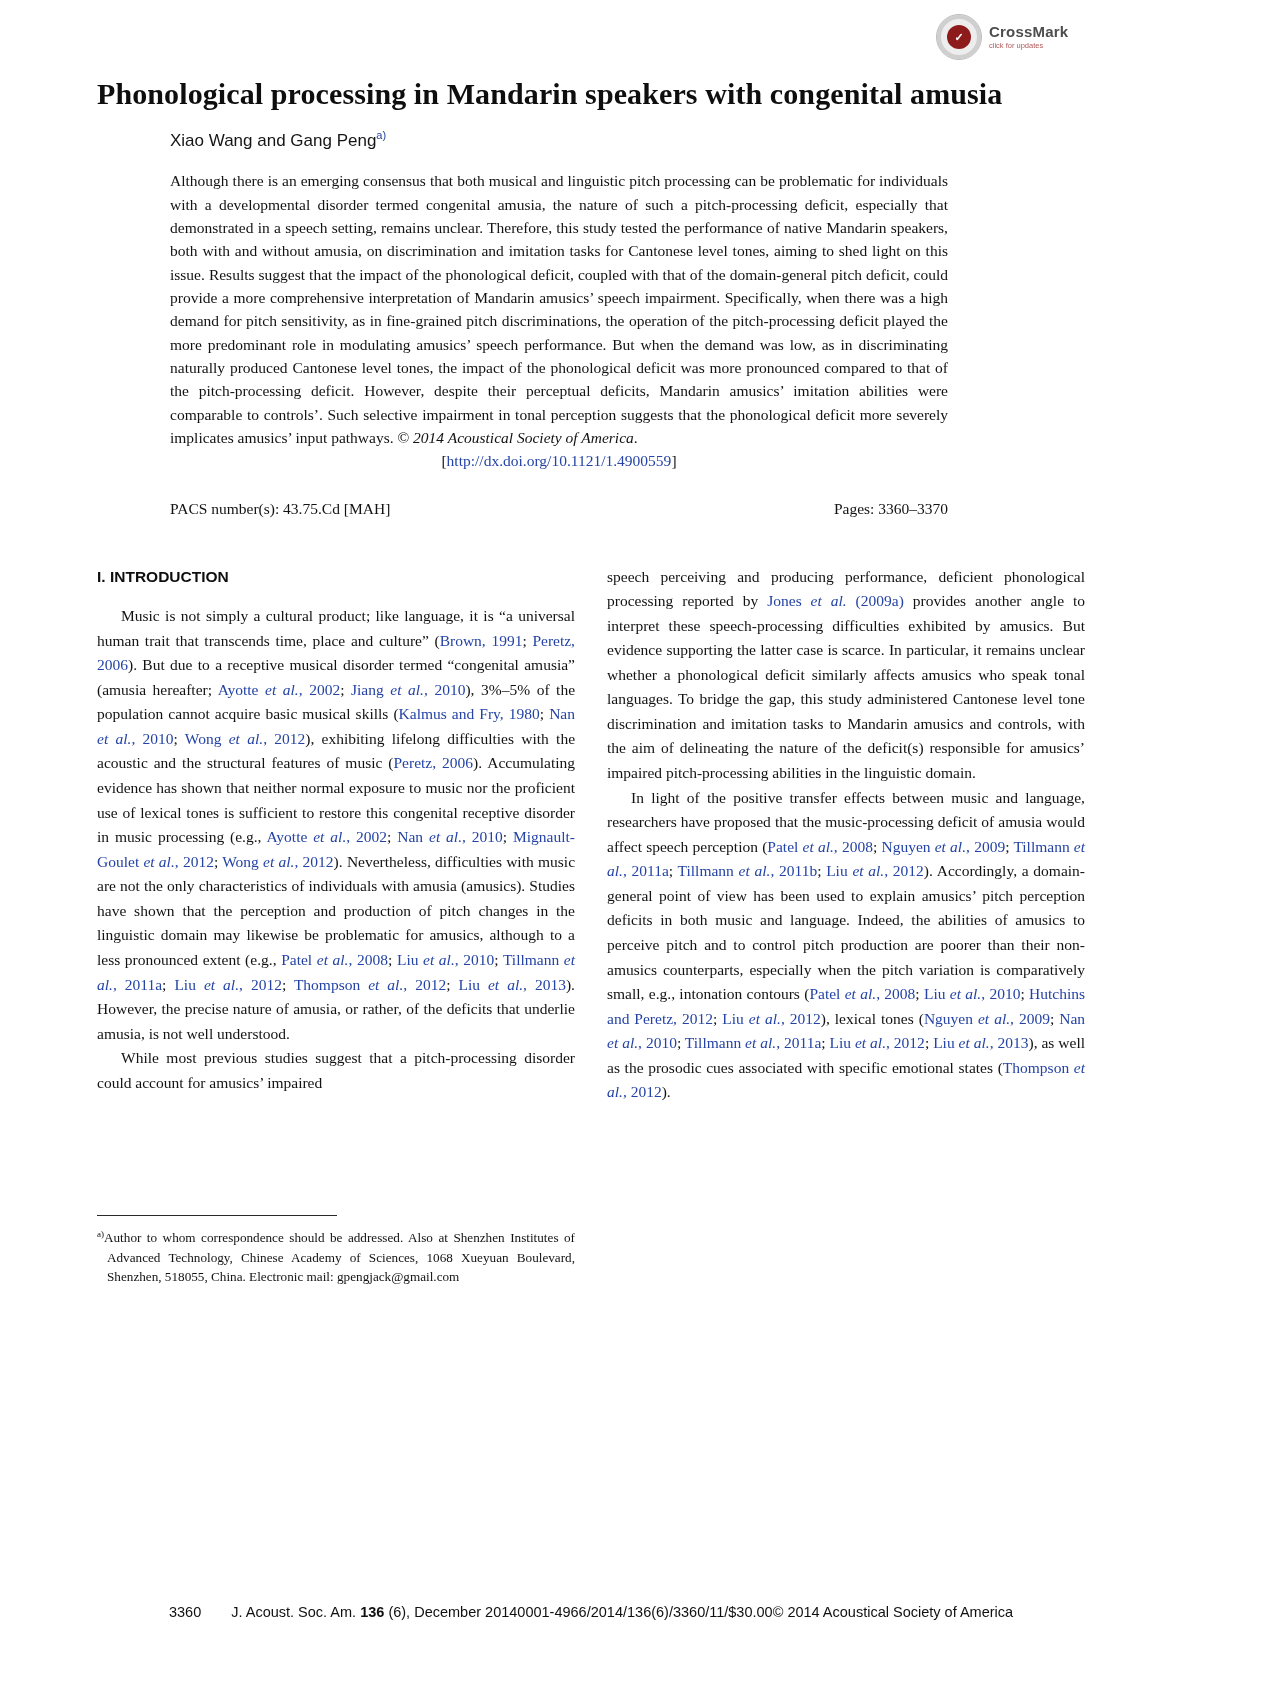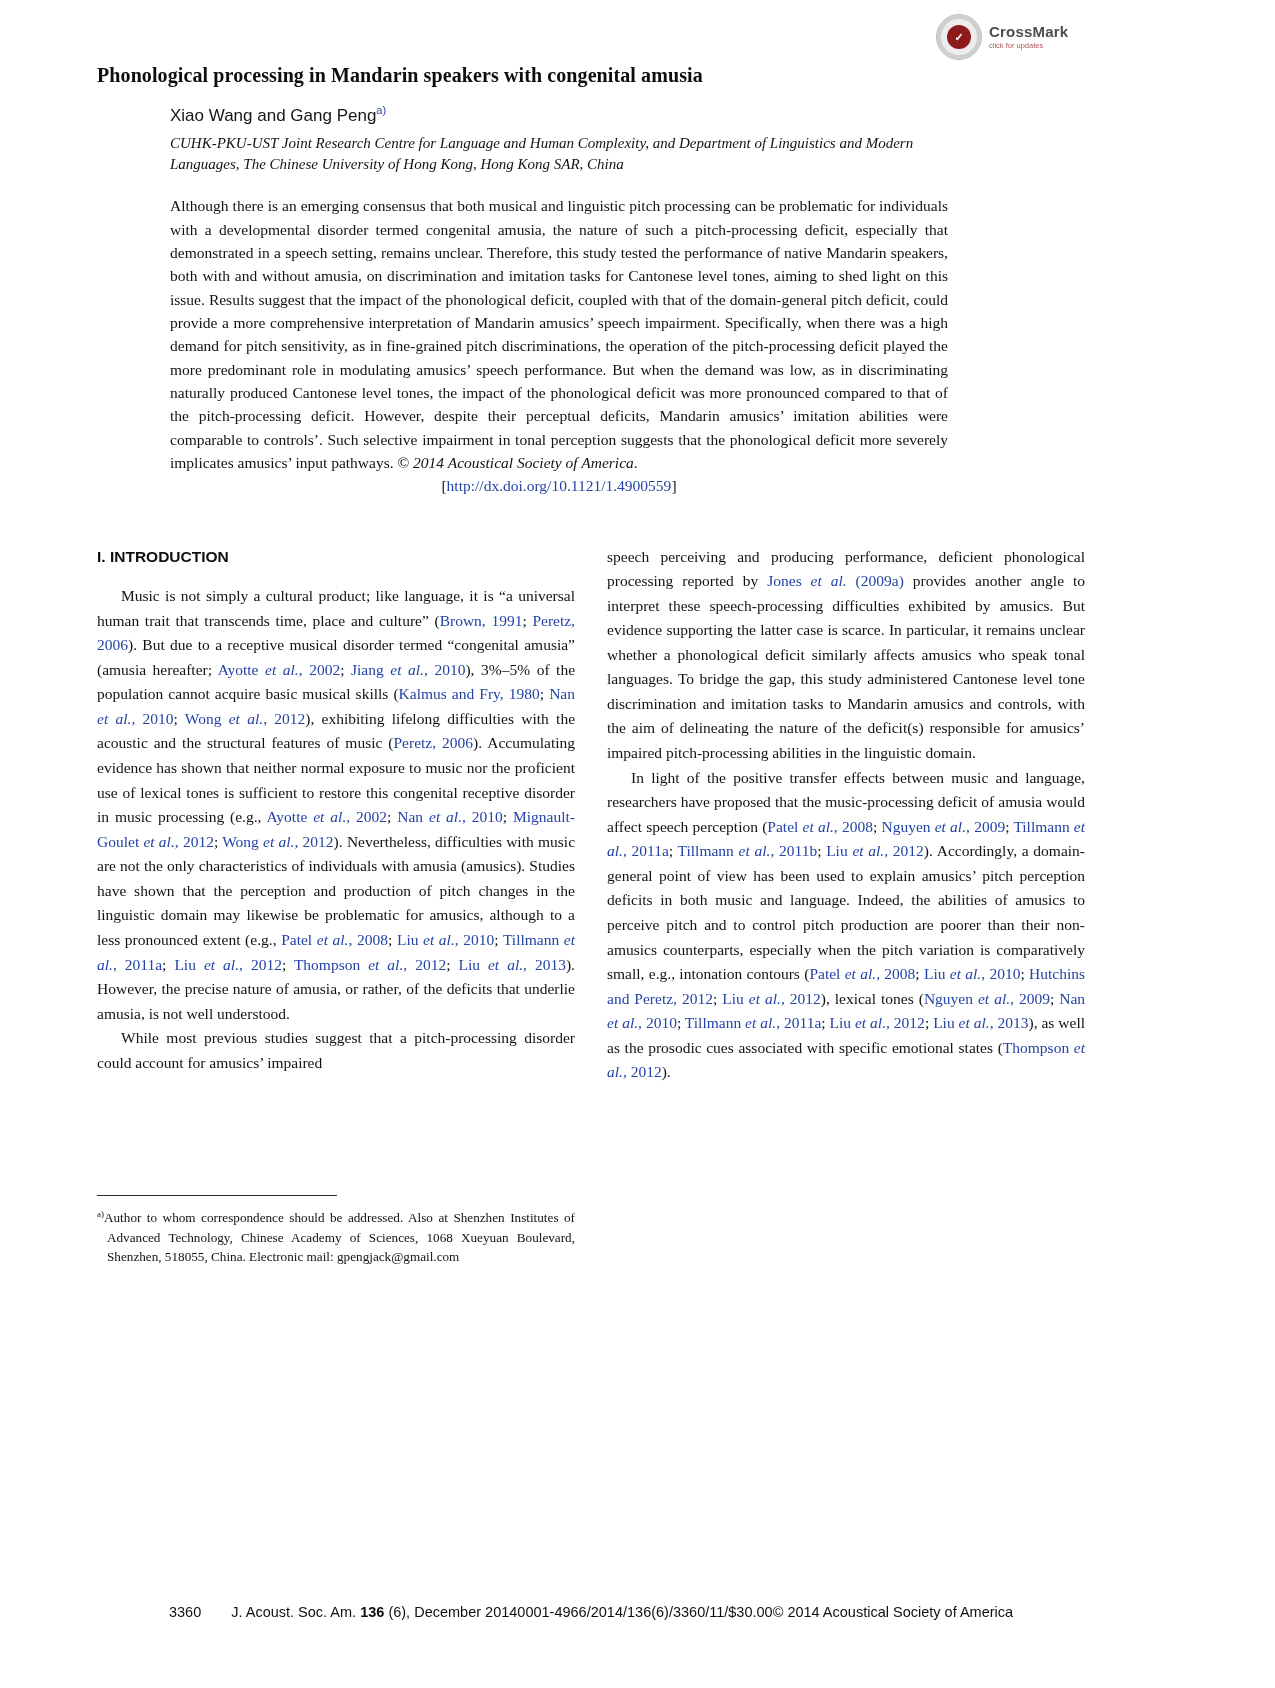--- a/index.html
+++ b/index.html
@@ -34,23 +34,23 @@
     background: var(--cm-red, #8e1b1b);
     display: flex; align-items: center; justify-content: center;
   }
   .cm-check { color: #fff; font-size: 11px; font-family: "Liberation Sans", sans-serif; font-weight: bold; }
   .cm-text { display: flex; flex-direction: column; line-height: 1.1; }
   .cm-label { font-family: "Liberation Sans", sans-serif; font-size: 15px; color: #4d4d4d; font-weight: bold; letter-spacing: 0.2px; }
   .cm-sub { font-family: "Liberation Sans", sans-serif; font-size: 7.5px; color: #b05a5a; margin-top: 2px; }
 
   
   h1.title {
-    margin: 7px 0 0 0;
+    margin: 19px 0 0 0;
     max-width: 995px;
-    font-size: 20px;
+    font-size: 30px;
     line-height: 1.26;
     font-weight: bold;
     color: #0e0e0e;
     letter-spacing: 0.1px;
   }
   .front { margin-left: 73px; width: 778px; }
   .authors { margin-top: 16px; font-family: "Liberation Sans", sans-serif; font-size: 17px; color: #151515; }
   .authors sup { color: var(--link-color, #2443a5); font-size: 11px; cursor: pointer; }
   .affiliation { margin-top: 7px; font-style: italic; font-size: 15px; line-height: 1.42; width: 790px; }
   .received { margin-top: 17px; font-size: 15.5px; }
@@ -112,23 +112,26 @@
     <div class="cm-text">
       <span class="cm-label">CrossMark</span>
       <span class="cm-sub">click for updates</span>
     </div>
   </div>
 
   <h1 class="title">Phonological processing in Mandarin speakers with congenital amusia</h1>
 
   <div class="front">
     <div class="authors"><span>Xiao Wang and Gang Peng</span><sup>a)</sup></div>
-    <div class="affiliation">CUHK-PKU-UST Joint Research Centre for Language and Human Complexity, and Department of Linguistics and Modern Languages, The Chinese University of Hong Kong, Hong Kong SAR, China</div>
     <div class="abstract"><span>Although there is an emerging consensus that both musical and linguistic pitch processing can be problematic for individuals with a developmental disorder termed congenital amusia, the nature of such a pitch-processing deficit, especially that demonstrated in a speech setting, remains unclear. Therefore, this study tested the performance of native Mandarin speakers, both with and without amusia, on discrimination and imitation tasks for Cantonese level tones, aiming to shed light on this issue. Results suggest that the impact of the phonological deficit, coupled with that of the domain-general pitch deficit, could provide a more comprehensive interpretation of Mandarin amusics’ speech impairment. Specifically, when there was a high demand for pitch sensitivity, as in fine-grained pitch discriminations, the operation of the pitch-processing deficit played the more predominant role in modulating amusics’ speech performance. But when the demand was low, as in discriminating naturally produced Cantonese level tones, the impact of the phonological deficit was more pronounced compared to that of the pitch-processing deficit. However, despite their perceptual deficits, Mandarin amusics’ imitation abilities were comparable to controls’. Such selective impairment in tonal perception suggests that the phonological deficit more severely implicates amusics’ input pathways. © </span><span class="i">2014 Acoustical Society of America</span><span>.</span></div>
     <div class="doi-line"><span>[</span><span class="r">http://dx.doi.org/10.1121/1.4900559</span><span>]</span></div>
+    <div class="pacs-row">
+      <span>PACS number(s): 43.75.Cd [MAH]</span>
+      <span>Pages: 3360–3370</span>
+    </div>
   </div>
 
   <div class="body-cols">
     <div class="col col-left">
       <h2 class="section">I. INTRODUCTION</h2>
       <p class="para indent"><span>Music is not simply a cultural product; like language, it is “a universal human trait that transcends time, place and culture” (</span><span class="r">Brown, 1991</span><span>; </span><span class="r">Peretz, 2006</span><span>). But due to a receptive musical disorder termed “congenital amusia” (amusia hereafter; </span><span class="r">Ayotte </span><span class="ri">et al.</span><span class="r">, 2002</span><span>; </span><span class="r">Jiang </span><span class="ri">et al.</span><span class="r">, 2010</span><span>), 3%–5% of the population cannot acquire basic musical skills (</span><span class="r">Kalmus and Fry, 1980</span><span>; </span><span class="r">Nan </span><span class="ri">et al.</span><span class="r">, 2010</span><span>; </span><span class="r">Wong </span><span class="ri">et al.</span><span class="r">, 2012</span><span>), exhibiting lifelong difficulties with the acoustic and the structural features of music (</span><span class="r">Peretz, 2006</span><span>). Accumulating evidence has shown that neither normal exposure to music nor the proficient use of lexical tones is sufficient to restore this congenital receptive disorder in music processing (e.g., </span><span class="r">Ayotte </span><span class="ri">et al.</span><span class="r">, 2002</span><span>; </span><span class="r">Nan </span><span class="ri">et al.</span><span class="r">, 2010</span><span>; </span><span class="r">Mignault-Goulet </span><span class="ri">et al.</span><span class="r">, 2012</span><span>; </span><span class="r">Wong </span><span class="ri">et al.</span><span class="r">, 2012</span><span>). Nevertheless, difficulties with music are not the only characteristics of individuals with amusia (amusics). Studies have shown that the perception and production of pitch changes in the linguistic domain may likewise be problematic for amusics, although to a less pronounced extent (e.g., </span><span class="r">Patel </span><span class="ri">et al.</span><span class="r">, 2008</span><span>; </span><span class="r">Liu </span><span class="ri">et al.</span><span class="r">, 2010</span><span>; </span><span class="r">Tillmann </span><span class="ri">et al.</span><span class="r">, 2011a</span><span>; </span><span class="r">Liu </span><span class="ri">et al.</span><span class="r">, 2012</span><span>; </span><span class="r">Thompson </span><span class="ri">et al.</span><span class="r">, 2012</span><span>; </span><span class="r">Liu </span><span class="ri">et al.</span><span class="r">, 2013</span><span>). However, the precise nature of amusia, or rather, of the deficits that underlie amusia, is not well understood.</span></p>
       <p class="para indent"><span>While most previous studies suggest that a pitch-processing disorder could account for amusics’ impaired</span></p>
       <div class="footnote">
         <div class="footnote-rule"></div>
         <p class="footnote-text"><sup>a)</sup><span>Author to whom correspondence should be addressed. Also at Shenzhen Institutes of Advanced Technology, Chinese Academy of Sciences, 1068 Xueyuan Boulevard, Shenzhen, 518055, China. Electronic mail: gpengjack@gmail.com</span></p>

